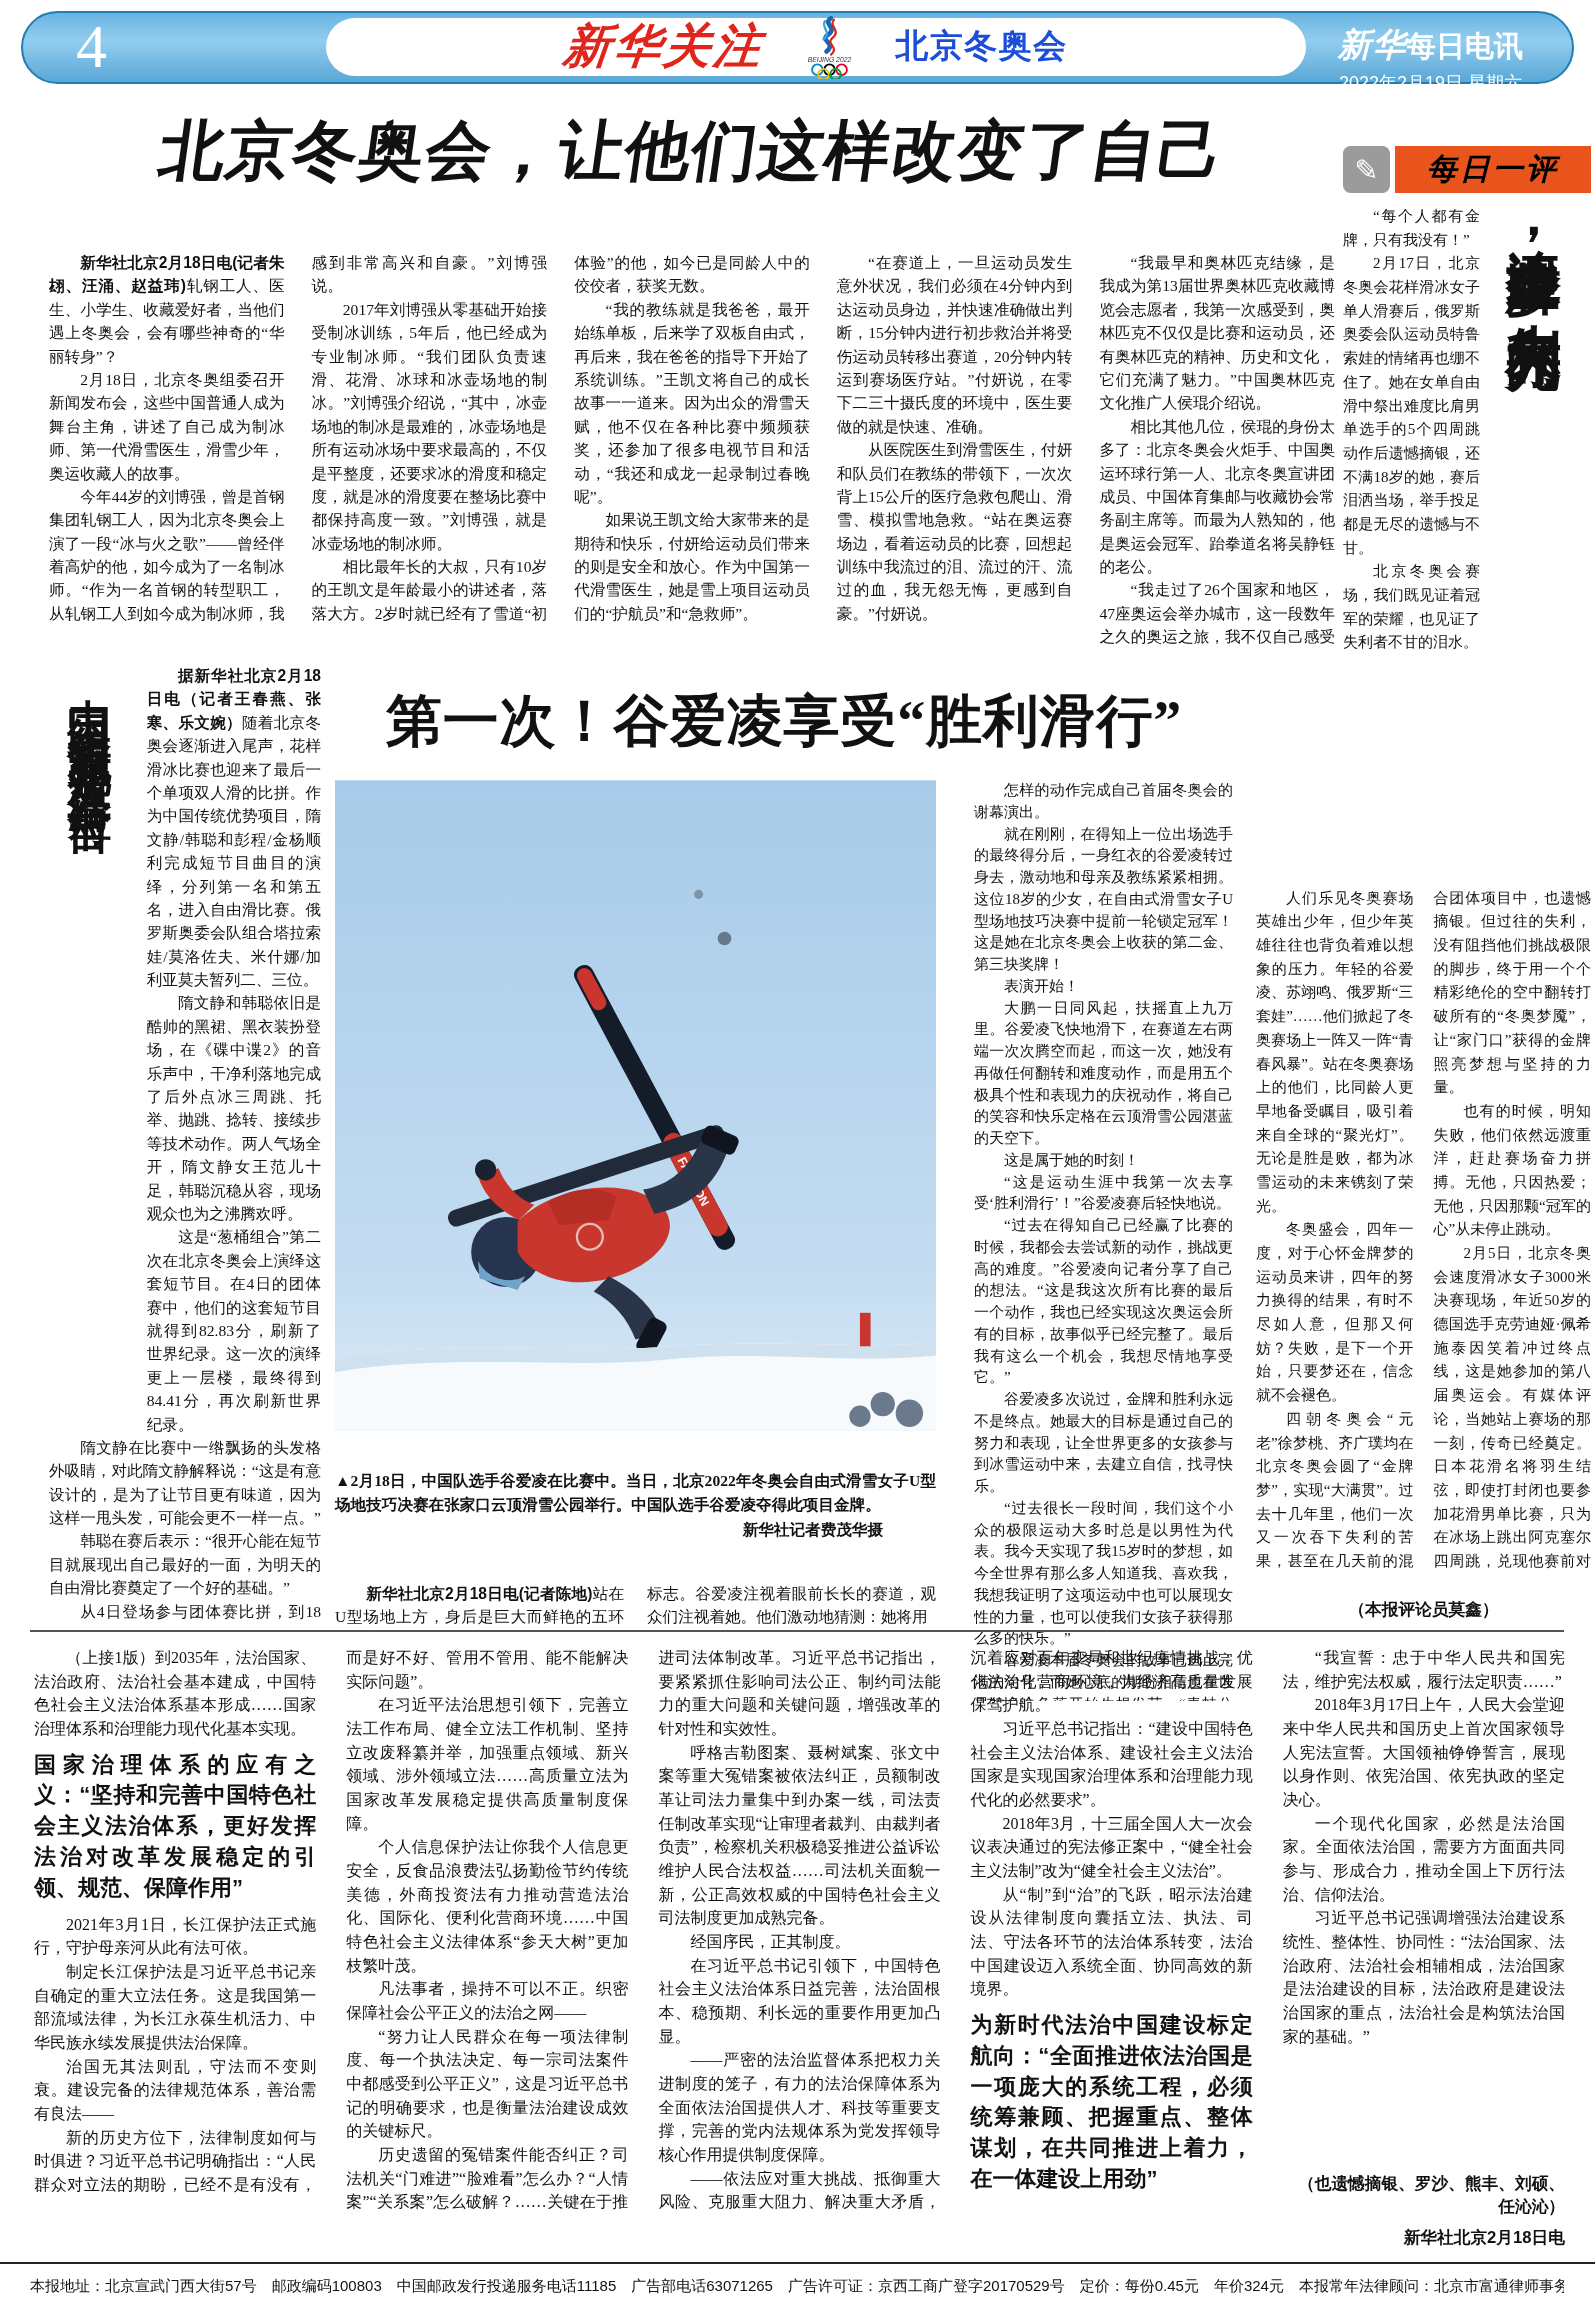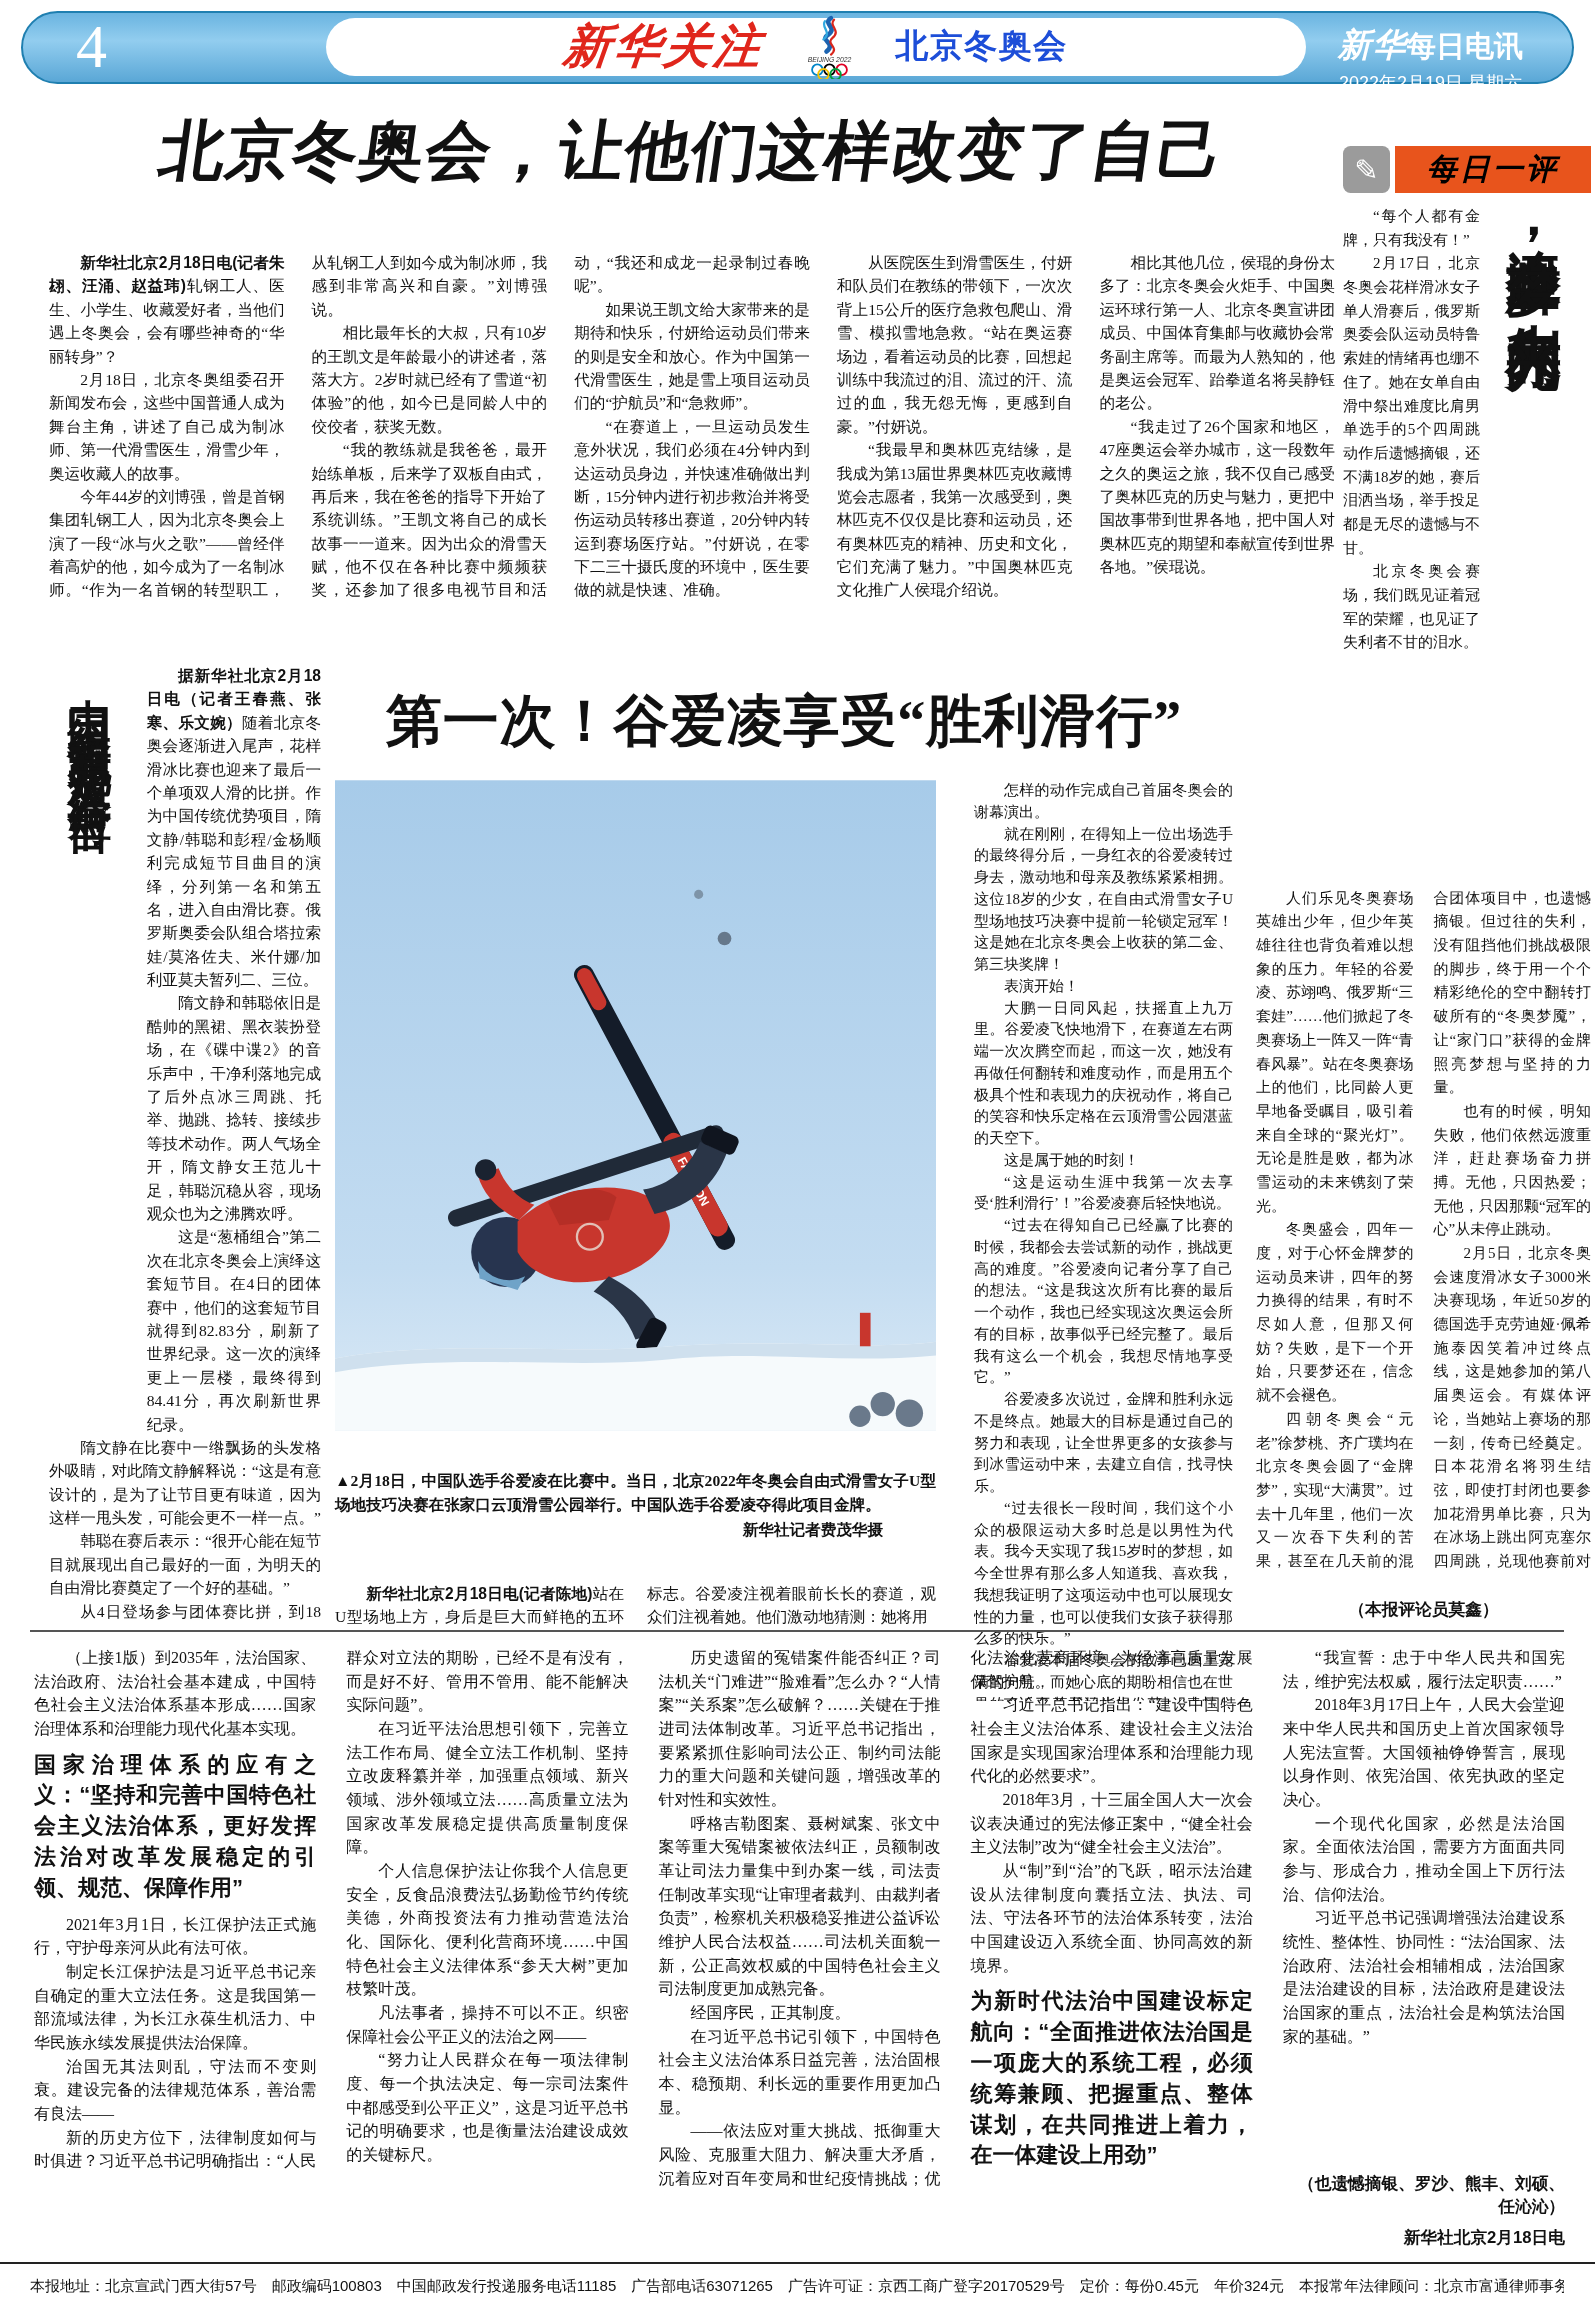--- a/index.html
+++ b/index.html
@@ -109,20 +109,21 @@
     <div class="masthead"><span class="script">新华</span><span>每日电讯</span></div>
     <div class="banner-date">2022年2月19日 星期六</div>
   </div>
 </div>
 
 <div class="main-headline"><span>北京冬奥会，让他们这样改变了自己</span></div>
 <div class="main-body">
     <p class="fl-p"><b class="lead">新华社北京2月18日电(记者朱翃、汪涌、赵益玮)</b>轧钢工人、医生、小学生、收藏爱好者，当他们遇上冬奥会，会有哪些神奇的“华丽转身”？</p>
     <p class="fl-p">2月18日，北京冬奥组委召开新闻发布会，这些中国普通人成为舞台主角，讲述了自己成为制冰师、第一代滑雪医生，滑雪少年，奥运收藏人的故事。</p>
     <p class="fl-p">今年44岁的刘博强，曾是首钢集团轧钢工人，因为北京冬奥会上演了一段“冰与火之歌”——曾经伴着高炉的他，如今成为了一名制冰师。“作为一名首钢的转型职工，从轧钢工人到如今成为制冰师，我感到非常高兴和自豪。”刘博强说。</p>
+    <p class="fl-p">2017年刘博强从零基础开始接受制冰训练，5年后，他已经成为专业制冰师。“我们团队负责速滑、花滑、冰球和冰壶场地的制冰。”刘博强介绍说，“其中，冰壶场地的制冰是最难的，冰壶场地是所有运动冰场中要求最高的，不仅是平整度，还要求冰的滑度和稳定度，就是冰的滑度要在整场比赛中都保持高度一致。”刘博强，就是冰壶场地的制冰师。</p>
     <p class="fl-p">相比最年长的大叔，只有10岁的王凯文是年龄最小的讲述者，落落大方。2岁时就已经有了雪道“初体验”的他，如今已是同龄人中的佼佼者，获奖无数。</p>
     <p class="fl-p">“我的教练就是我爸爸，最开始练单板，后来学了双板自由式，再后来，我在爸爸的指导下开始了系统训练。”王凯文将自己的成长故事一一道来。因为出众的滑雪天赋，他不仅在各种比赛中频频获奖，还参加了很多电视节目和活动，“我还和成龙一起录制过春晚呢”。</p>
     <p class="fl-p">如果说王凯文给大家带来的是期待和快乐，付妍给运动员们带来的则是安全和放心。作为中国第一代滑雪医生，她是雪上项目运动员们的“护航员”和“急救师”。</p>
     <p class="fl-p">“在赛道上，一旦运动员发生意外状况，我们必须在4分钟内到达运动员身边，并快速准确做出判断，15分钟内进行初步救治并将受伤运动员转移出赛道，20分钟内转运到赛场医疗站。”付妍说，在零下二三十摄氏度的环境中，医生要做的就是快速、准确。</p>
     <p class="fl-p">从医院医生到滑雪医生，付妍和队员们在教练的带领下，一次次背上15公斤的医疗急救包爬山、滑雪、模拟雪地急救。“站在奥运赛场边，看着运动员的比赛，回想起训练中我流过的泪、流过的汗、流过的血，我无怨无悔，更感到自豪。”付妍说。</p>
     <p class="fl-p">“我最早和奥林匹克结缘，是我成为第13届世界奥林匹克收藏博览会志愿者，我第一次感受到，奥林匹克不仅仅是比赛和运动员，还有奥林匹克的精神、历史和文化，它们充满了魅力。”中国奥林匹克文化推广人侯琨介绍说。</p>
     <p class="fl-p">相比其他几位，侯琨的身份太多了：北京冬奥会火炬手、中国奥运环球行第一人、北京冬奥宣讲团成员、中国体育集邮与收藏协会常务副主席等。而最为人熟知的，他是奥运会冠军、跆拳道名将吴静钰的老公。</p>
     <p class="fl-p">“我走过了26个国家和地区，47座奥运会举办城市，这一段数年之久的奥运之旅，我不仅自己感受了奥林匹克的历史与魅力，更把中国故事带到世界各地，把中国人对奥林匹克的期望和奉献宣传到世界各地。”侯琨说。</p>
   </div>
 
@@ -242,20 +243,21 @@
     <p class="fl-p">治国无其法则乱，守法而不变则衰。建设完备的法律规范体系，善治需有良法——</p>
     <p class="fl-p">新的历史方位下，法律制度如何与时俱进？习近平总书记明确指出：“人民群众对立法的期盼，已经不是有没有，而是好不好、管用不管用、能不能解决实际问题”。</p>
     <p class="fl-p">在习近平法治思想引领下，完善立法工作布局、健全立法工作机制、坚持立改废释纂并举，加强重点领域、新兴领域、涉外领域立法……高质量立法为国家改革发展稳定提供高质量制度保障。</p>
     <p class="fl-p">个人信息保护法让你我个人信息更安全，反食品浪费法弘扬勤俭节约传统美德，外商投资法有力推动营造法治化、国际化、便利化营商环境……中国特色社会主义法律体系“参天大树”更加枝繁叶茂。</p>
     <p class="fl-p">凡法事者，操持不可以不正。织密保障社会公平正义的法治之网——</p>
     <p class="fl-p">“努力让人民群众在每一项法律制度、每一个执法决定、每一宗司法案件中都感受到公平正义”，这是习近平总书记的明确要求，也是衡量法治建设成效的关键标尺。</p>
     <p class="fl-p">历史遗留的冤错案件能否纠正？司法机关“门难进”“脸难看”怎么办？“人情案”“关系案”怎么破解？……关键在于推进司法体制改革。习近平总书记指出，要紧紧抓住影响司法公正、制约司法能力的重大问题和关键问题，增强改革的针对性和实效性。</p>
     <p class="fl-p">呼格吉勒图案、聂树斌案、张文中案等重大冤错案被依法纠正，员额制改革让司法力量集中到办案一线，司法责任制改革实现“让审理者裁判、由裁判者负责”，检察机关积极稳妥推进公益诉讼维护人民合法权益……司法机关面貌一新，公正高效权威的中国特色社会主义司法制度更加成熟完备。</p>
     <p class="fl-p">经国序民，正其制度。</p>
     <p class="fl-p">在习近平总书记引领下，中国特色社会主义法治体系日益完善，法治固根本、稳预期、利长远的重要作用更加凸显。</p>
+    <p class="fl-p">——严密的法治监督体系把权力关进制度的笼子，有力的法治保障体系为全面依法治国提供人才、科技等重要支撑，完善的党内法规体系为党发挥领导核心作用提供制度保障。</p>
     <p class="fl-p">——依法应对重大挑战、抵御重大风险、克服重大阻力、解决重大矛盾，沉着应对百年变局和世纪疫情挑战；优化法治化营商环境，为经济高质量发展保驾护航。</p>
     <p class="fl-p">习近平总书记指出：“建设中国特色社会主义法治体系、建设社会主义法治国家是实现国家治理体系和治理能力现代化的必然要求”。</p>
     <p class="fl-p">2018年3月，十三届全国人大一次会议表决通过的宪法修正案中，“健全社会主义法制”改为“健全社会主义法治”。</p>
     <p class="fl-p">从“制”到“治”的飞跃，昭示法治建设从法律制度向囊括立法、执法、司法、守法各环节的法治体系转变，法治中国建设迈入系统全面、协同高效的新境界。</p>
     <h3 class="fl-h">为新时代法治中国建设标定航向：“全面推进依法治国是一项庞大的系统工程，必须统筹兼顾、把握重点、整体谋划，在共同推进上着力，在一体建设上用劲”</h3>
     <p class="fl-p">“我宣誓：忠于中华人民共和国宪法，维护宪法权威，履行法定职责……”</p>
     <p class="fl-p">2018年3月17日上午，人民大会堂迎来中华人民共和国历史上首次国家领导人宪法宣誓。大国领袖铮铮誓言，展现以身作则、依宪治国、依宪执政的坚定决心。</p>
     <p class="fl-p">一个现代化国家，必然是法治国家。全面依法治国，需要方方面面共同参与、形成合力，推动全国上下厉行法治、信仰法治。</p>
     <p class="fl-p">习近平总书记强调增强法治建设系统性、整体性、协同性：“法治国家、法治政府、法治社会相辅相成，法治国家是法治建设的目标，法治政府是建设法治国家的重点，法治社会是构筑法治国家的基础。”</p>
   </div>

